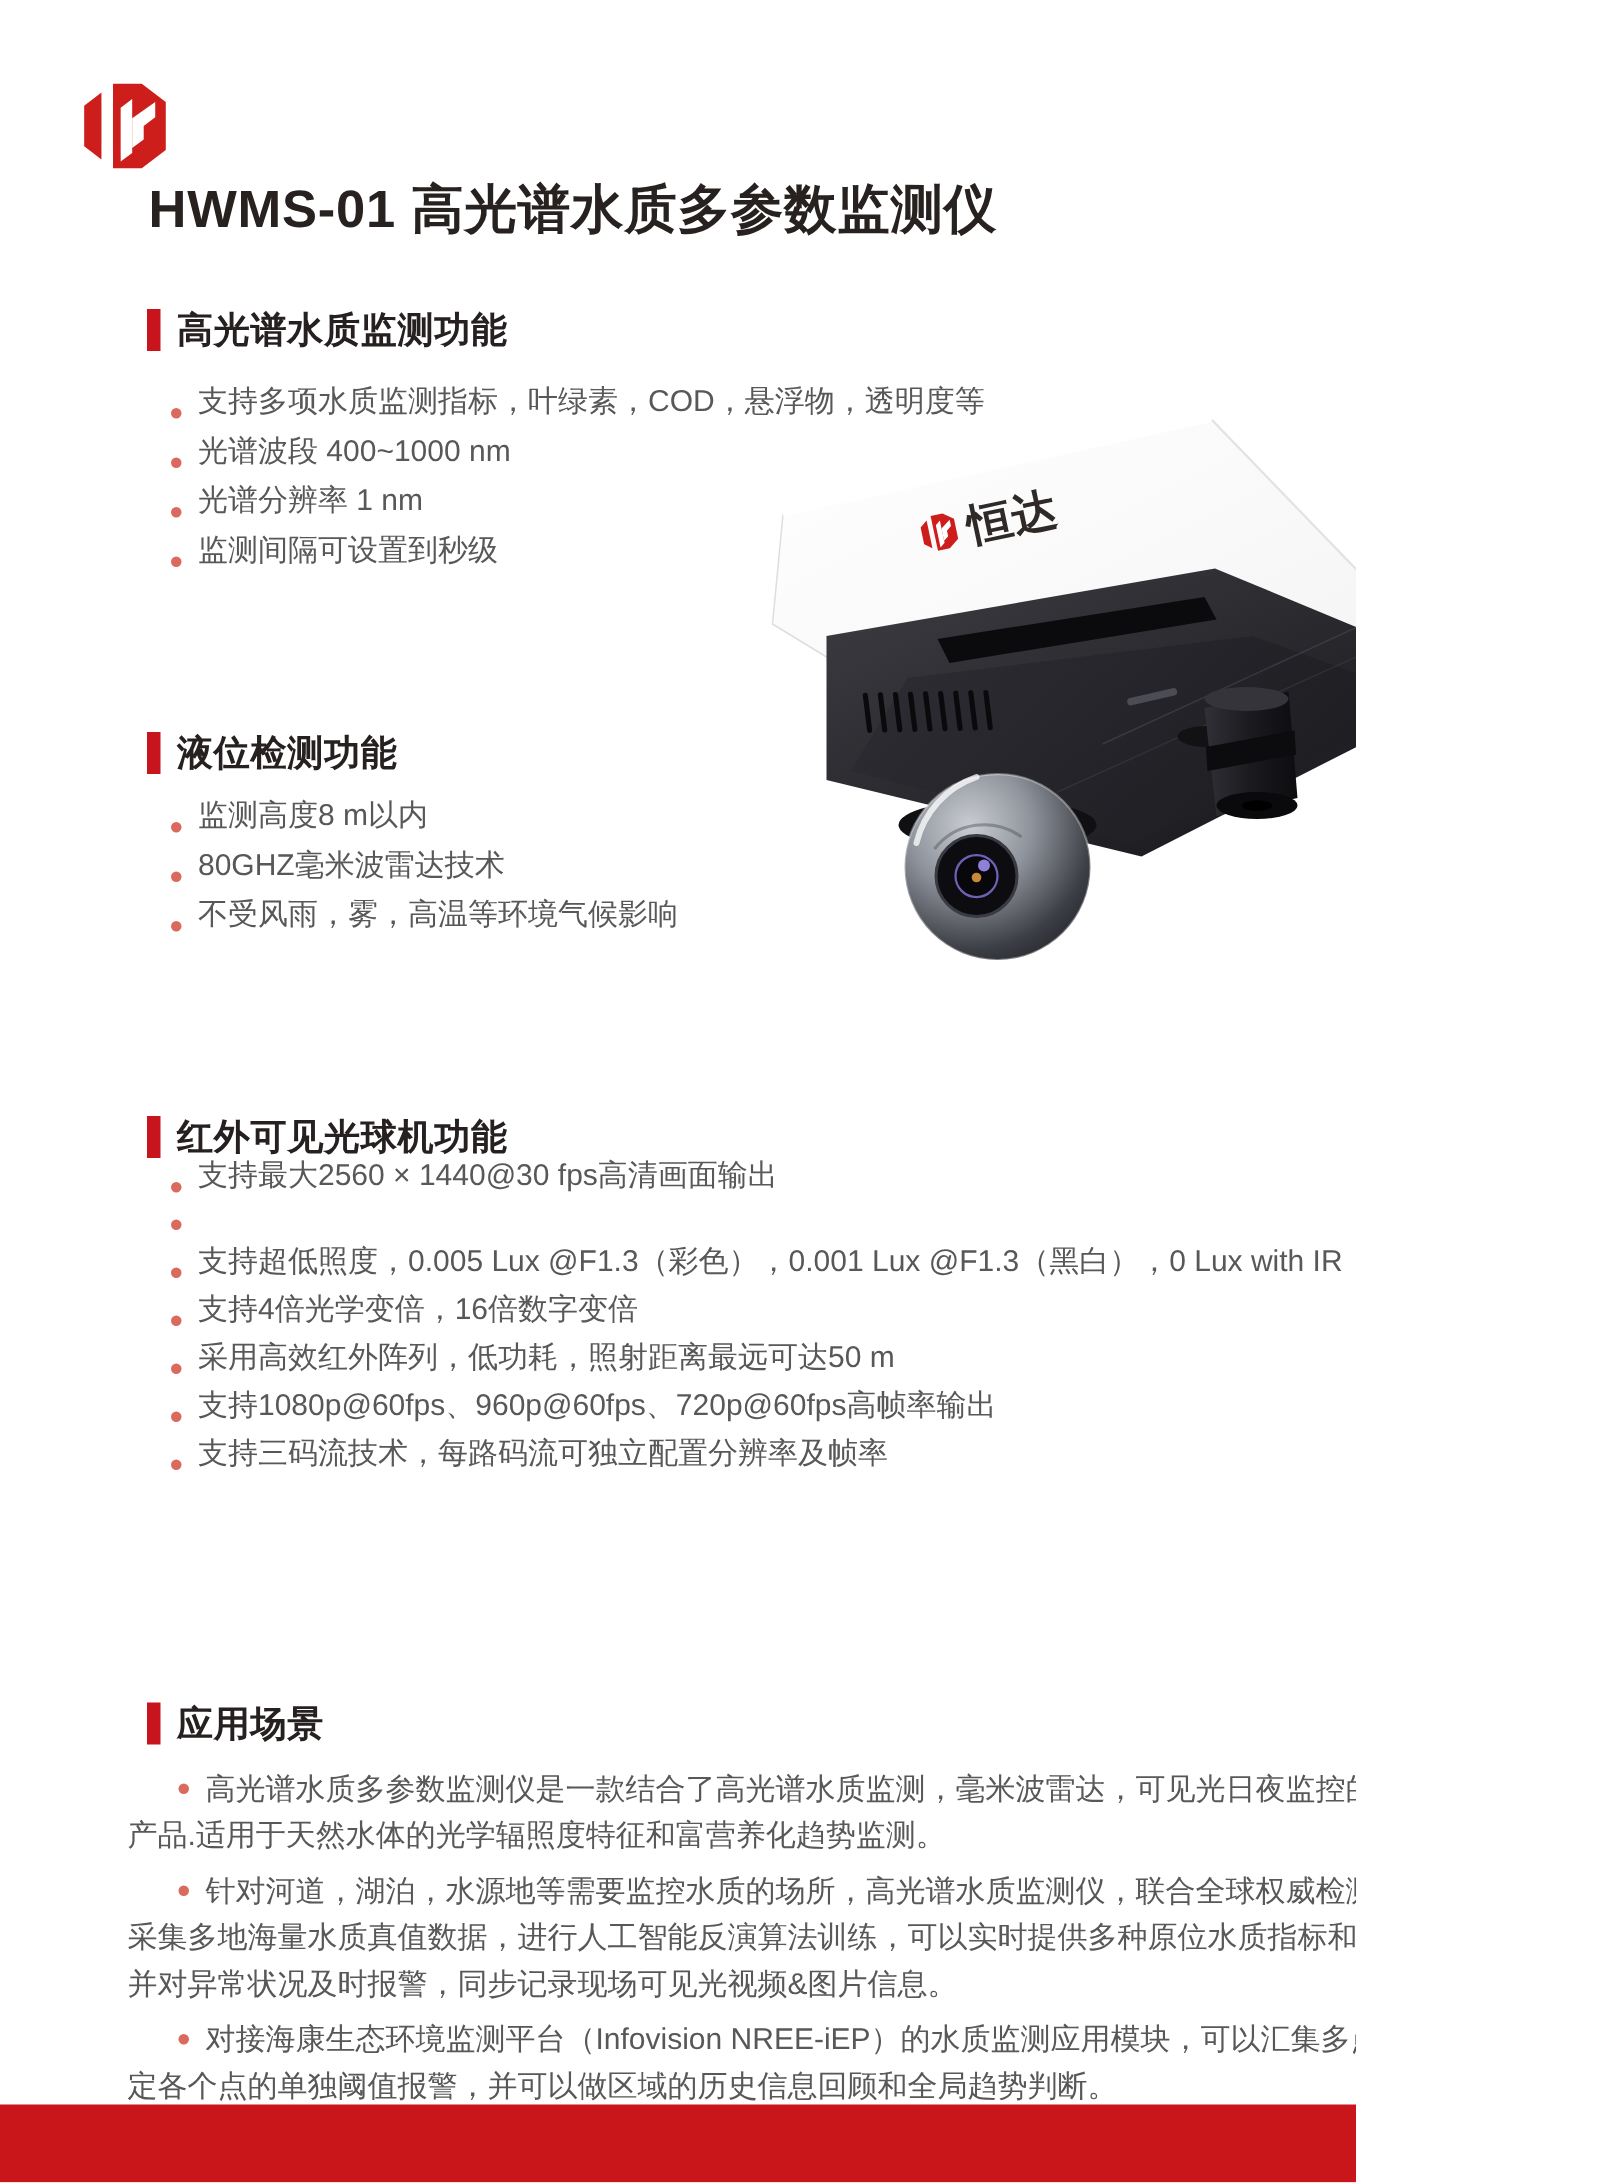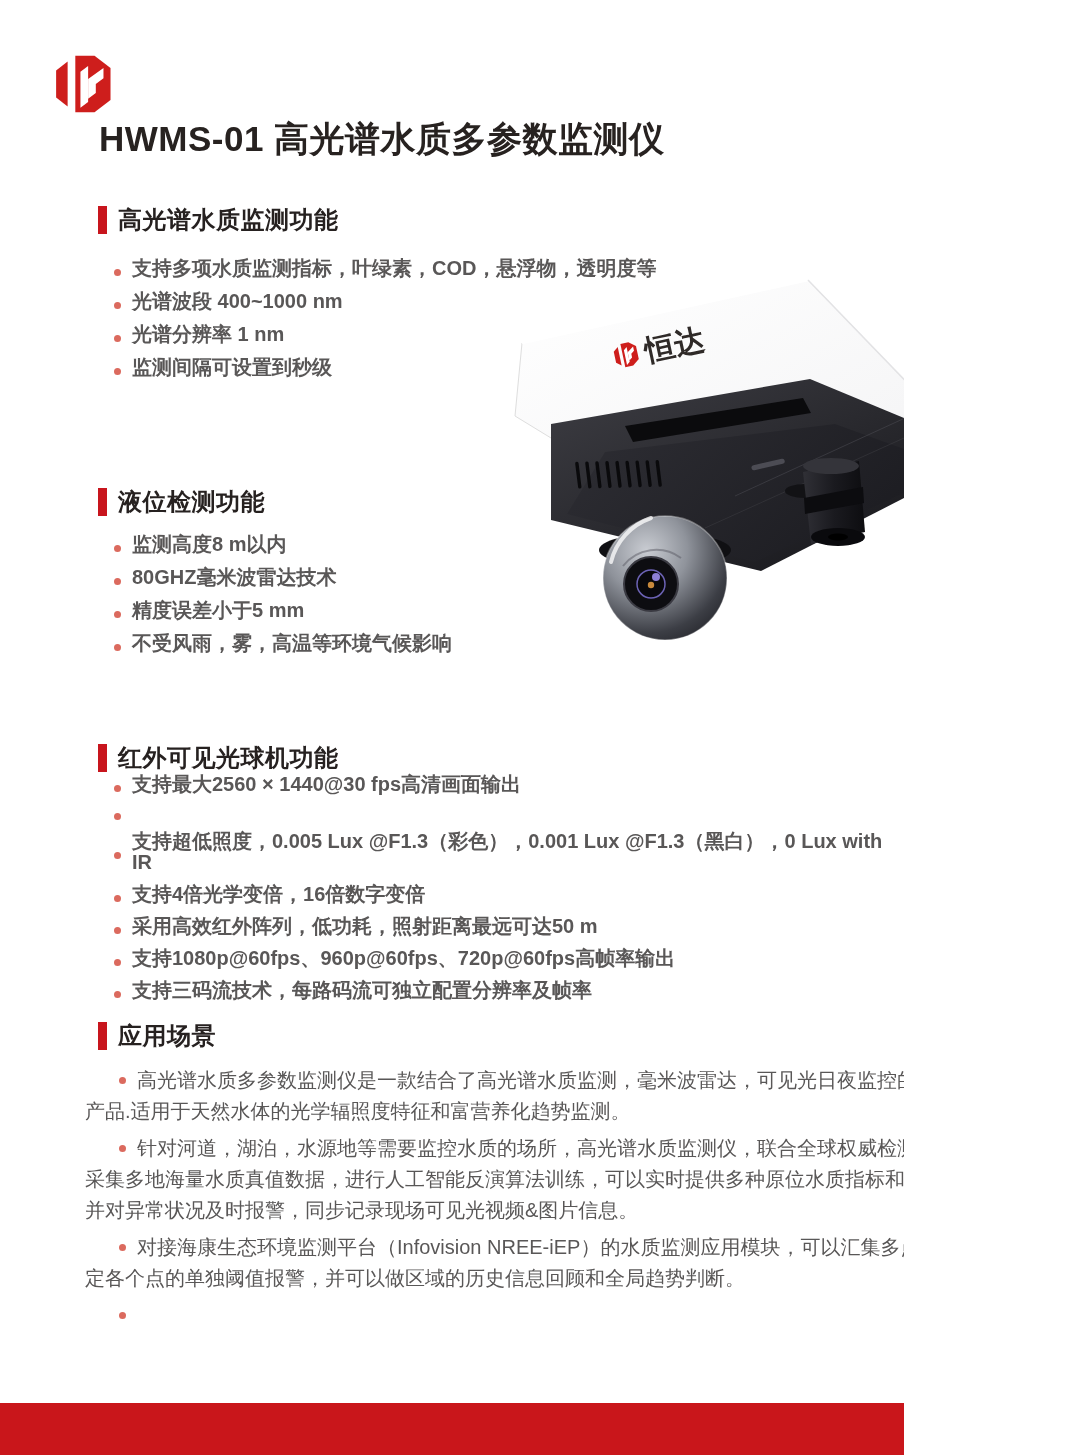--- a/index.html
+++ b/index.html
@@ -17,33 +17,33 @@
   
   .sec { position:absolute; left:98px; }
   .sec h2 {
     margin:0; display:flex; align-items:center; gap:11px;
     font-size:24px; font-weight:bold; color:#262120; letter-spacing:0.5px;
   }
   .accent-bar { display:inline-block; width:9px; height:28px; background:#C8151D; }
   .sec ul { list-style:none; margin:0; padding:0; margin-left:16px; }
   .sec li {
     font-size:20px; color:#595757; line-height:21px;
-    display:flex; align-items:center;font-weight:bold;
+    display:flex; align-items:flex-end;
   }
   #sec1 { top:204px; } #sec1 ul { margin-top:22px; }
   #sec2 { top:486px; } #sec2 ul { margin-top:16px; }
   #sec3 { top:742px; } #sec3 ul { }
   #sec1 li, #sec2 li { margin-bottom:12px; }
   #sec3 li { margin-bottom:11px; }
   .dot {
     flex:0 0 auto; width:7px; height:7px; border-radius:50%;
     background:#DB6A5E; margin:7px 11px 0 0;
   }
   
-  #sec4 { top:1020px; left:85px; width:928px; }
+  #sec4 { top:1133px; left:85px; width:928px; }
   #sec4 h2 { margin-left:13px; }
   #sec4 .paras { margin-top:13px; }
   #sec4 p {
     margin:0 0 6px 0; font-size:20px; line-height:31px; color:#595757;
     text-indent:34px;
   }
   #sec4 .dot { display:inline-block; margin:0 11px 2px 0; vertical-align:middle; }
   
   .device { position:absolute; left:505px; top:266px; width:470px; height:392px; margin:0; }
   .device svg { width:100%; height:100%; }
@@ -104,24 +104,20 @@
       <span>液位检测功能</span>
     </h2>
     <ul>
       <li>
           <span class="dot"></span>
           <span>监测高度8 m以内</span>
         </li>
       <li>
           <span class="dot"></span>
           <span>80GHZ毫米波雷达技术</span>
-        </li>
-      <li>
-          <span class="dot"></span>
-          <span>精度误差小于5 mm</span>
         </li>
       <li>
           <span class="dot"></span>
           <span>不受风雨，雾，高温等环境气候影响</span>
         </li>
     </ul>
   </section>
 
   <section class="sec" id="sec3">
     <h2>

